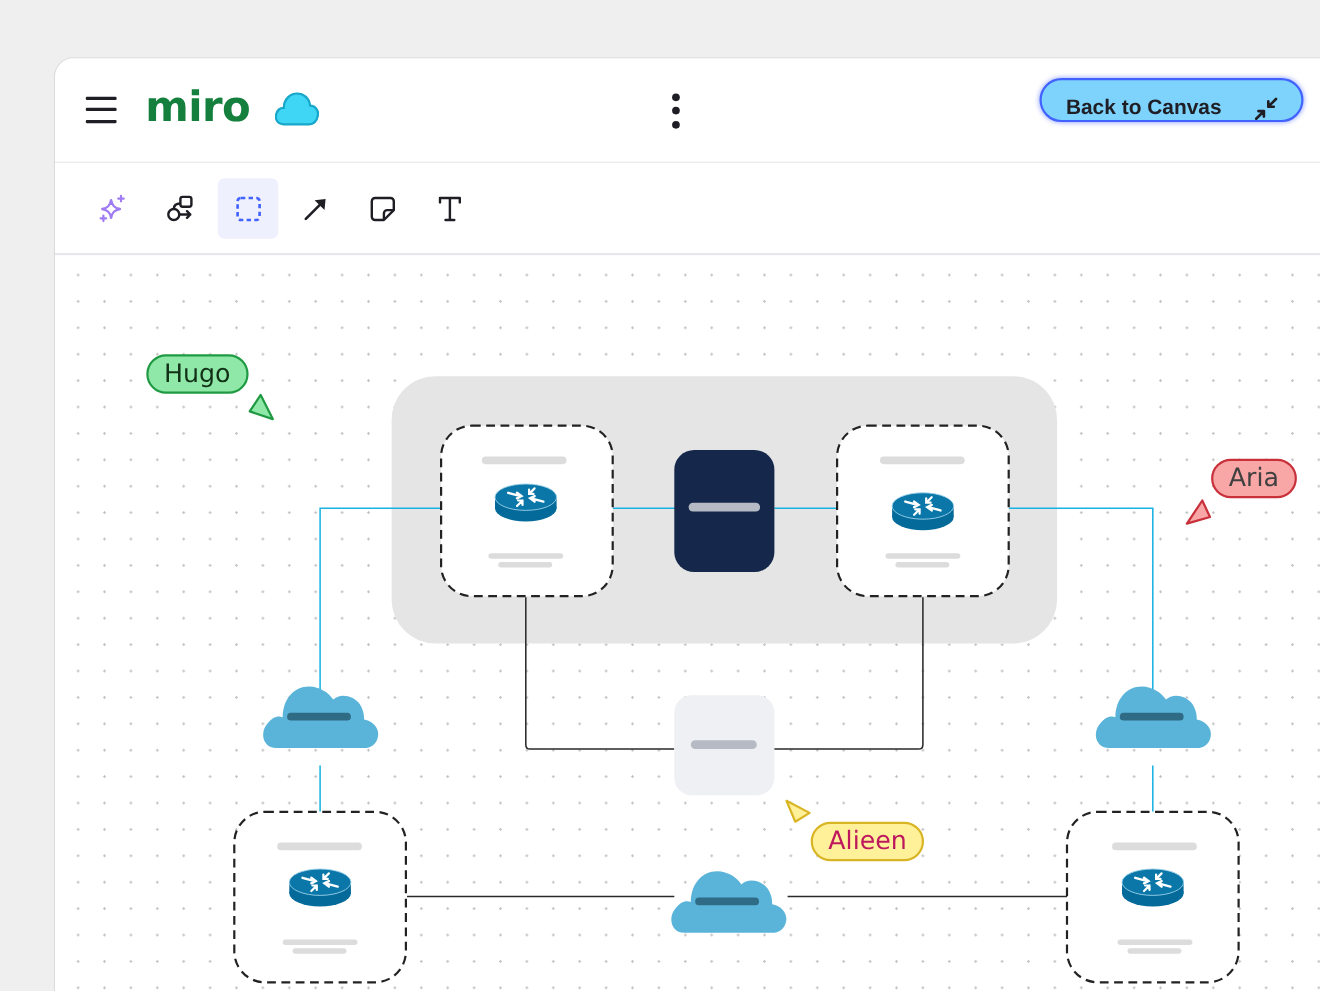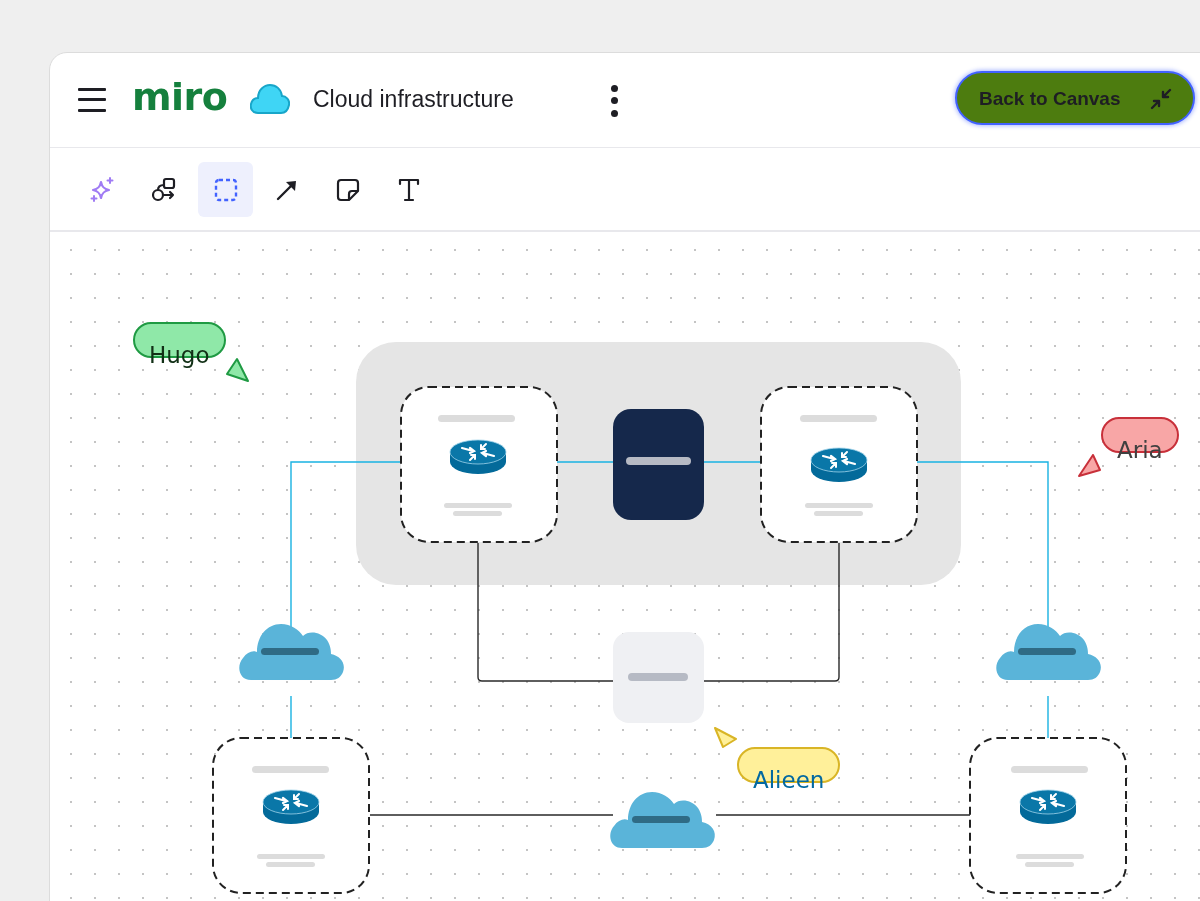--- a/index.html
+++ b/index.html
@@ -6,48 +6,47 @@
   body { width:1200px; height:901px; background:#efefef; position:relative; overflow:hidden; font-family:"DejaVu Sans", sans-serif; }
   .window { position:absolute; left:49px; top:52px; width:1170px; height:870px; background:#fff; border:1px solid #dcdcdc; border-radius:18px; overflow:hidden; }
   .topbar { position:absolute; left:0; top:0; right:0; height:94px; border-bottom:1px solid #e8e8ec; }
   .hamburger { position:absolute; left:28px; top:33px; width:28px; height:28px; cursor:pointer; }
   .hamburger span { position:absolute; left:0; width:28px; height:3px; background:#1e1e24; border-radius:1px; }
   .logo { position:absolute; left:82px; top:22px; font-family:"DejaVu Sans", sans-serif; font-weight:bold; font-size:38px; color:#15803d; letter-spacing:-0.5px; }
   .board-icon { position:absolute; left:200px; top:30px; }
   .board-title { position:absolute; left:263px; top:33px; font-size:23px; color:#1e1e24; font-family:"Liberation Sans", sans-serif; }
   .more { position:absolute; left:556px; top:30px; width:16px; height:36px; cursor:pointer; }
   .more i { position:absolute; left:5px; width:7px; height:7px; background:#1e1e24; border-radius:50%; }
-  .back-btn { position:absolute; left:895px; top:18px; width:240px; height:54px; box-sizing:border-box; border:2px solid #4262ff; border-radius:28px; background:#4d7c0f; box-shadow:0 0 4px 1px rgba(66,98,255,0.45); cursor:pointer;margin-left:10px; }
+  .back-btn { position:absolute; left:895px; top:18px; width:240px; height:40px; box-sizing:border-box; border:2px solid #4262ff; border-radius:28px; background:#7dd3fc; box-shadow:0 0 4px 1px rgba(66,98,255,0.45); cursor:pointer; }
   .back-btn .lbl { position:absolute; left:22px; top:15px; font-size:19px; font-family:"Liberation Sans", sans-serif; color:#1e1e24; font-weight:bold; }
   .back-btn .ic { position:absolute; left:192px; top:14px; }
   .toolbar { position:absolute; left:0; top:95px; right:0; height:82px; border-bottom:2px solid #e8e8ec; }
   .tool { position:absolute; top:14px; width:55px; height:55px; border-radius:6px; display:flex; align-items:center; justify-content:center; cursor:pointer; }
   .tool.active { background:#eef0fd; }
   .canvas { position:absolute; left:0; top:178px; right:0; bottom:0;
     background-image: radial-gradient(circle, #c4c4c4 1px, transparent 1.3px);
     background-size:24px 24px; background-position:9px 7px; }
   .abs { position:absolute; }
-  .cursor-label { position:absolute; height:36px; border-radius:18px; box-sizing:border-box; border:2px solid; font-size:23px; font-family:"DejaVu Sans", sans-serif; padding:15px 14px; line-height:32px; }
+  .cursor-label { position:absolute; height:36px; border-radius:18px; box-sizing:border-box; border:2px solid; font-size:23px; font-family:"DejaVu Sans", sans-serif; padding:0 14px; line-height:32px; }
 </style>
 </head>
 <body>
 
 <div class="window">
 
   <div class="topbar">
     <div class="hamburger">
       <span style="top:2px"></span>
         <span style="top:12px"></span>
         <span style="top:23px"></span>
     </div>
     <div class="logo">miro</div>
     <svg class="board-icon" width="40" height="32" viewBox="0 0 40 32">
       <path d="M8 30 C2 30 0 25 1 21 C2 17 5 15 8 15 C8 7 14 2 20 2 C26 2 31 6 32 13 C36 13 40 17 39 22 C38 27 35 30 31 30 Z" fill="#3fd5f5" stroke="#18a6c9" stroke-width="2"></path>
     </svg>
-    <div class="board-title">Cloud infrastructure</div>
     <div class="more">
       <i style="top:2px"></i>
         <i style="top:14px"></i>
         <i style="top:27px"></i>
     </div>
     <div class="back-btn">
       <span class="lbl">Back to Canvas</span>
       <svg class="ic" width="24" height="24" viewBox="0 0 24 24">
         <path d="M3 21 L10 14 M5 14 H10 V19" stroke="#1e1e24" stroke-width="2.4" fill="none" stroke-linecap="round" stroke-linejoin="round"></path>
         <path d="M21 3 L14 10 M14 5 V10 H19" stroke="#1e1e24" stroke-width="2.4" fill="none" stroke-linecap="round" stroke-linejoin="round"></path>
@@ -167,15 +166,15 @@
       <use href="#cloudshape" x="998" y="413"></use>
       <use href="#cloudshape" x="612" y="581"></use>
 
       <path d="M187 128 L198 150 L177 143 Z" fill="#8fe8a8" stroke="#1f9a43" stroke-width="2" stroke-linejoin="round"></path>
       <path d="M1043 224 L1029 245 L1050 239 Z" fill="#f8a6a6" stroke="#c8303a" stroke-width="2" stroke-linejoin="round"></path>
       <path d="M665 497 L686 508 L673 516 Z" fill="#fff09a" stroke="#d9b526" stroke-width="2" stroke-linejoin="round"></path>
     </svg>
 
     <div class="cursor-label" style="left:83px;top:91px;background:#8fe8a8;border-color:#1f9a43;color:#123016">Hugo</div>
     <div class="cursor-label" style="left:1051px;top:186px;background:#f8a6a6;border-color:#c8303a;color:#404040">Aria</div>
-    <div class="cursor-label" style="left:687px;top:516px;background:#fff09a;border-color:#d9b526;color:#0369a1">Alieen</div>
+    <div class="cursor-label" style="left:687px;top:516px;background:#fff09a;border-color:#d9b526;color:#be185d">Alieen</div>
   </div>
 </div>
 
 </body></html>

